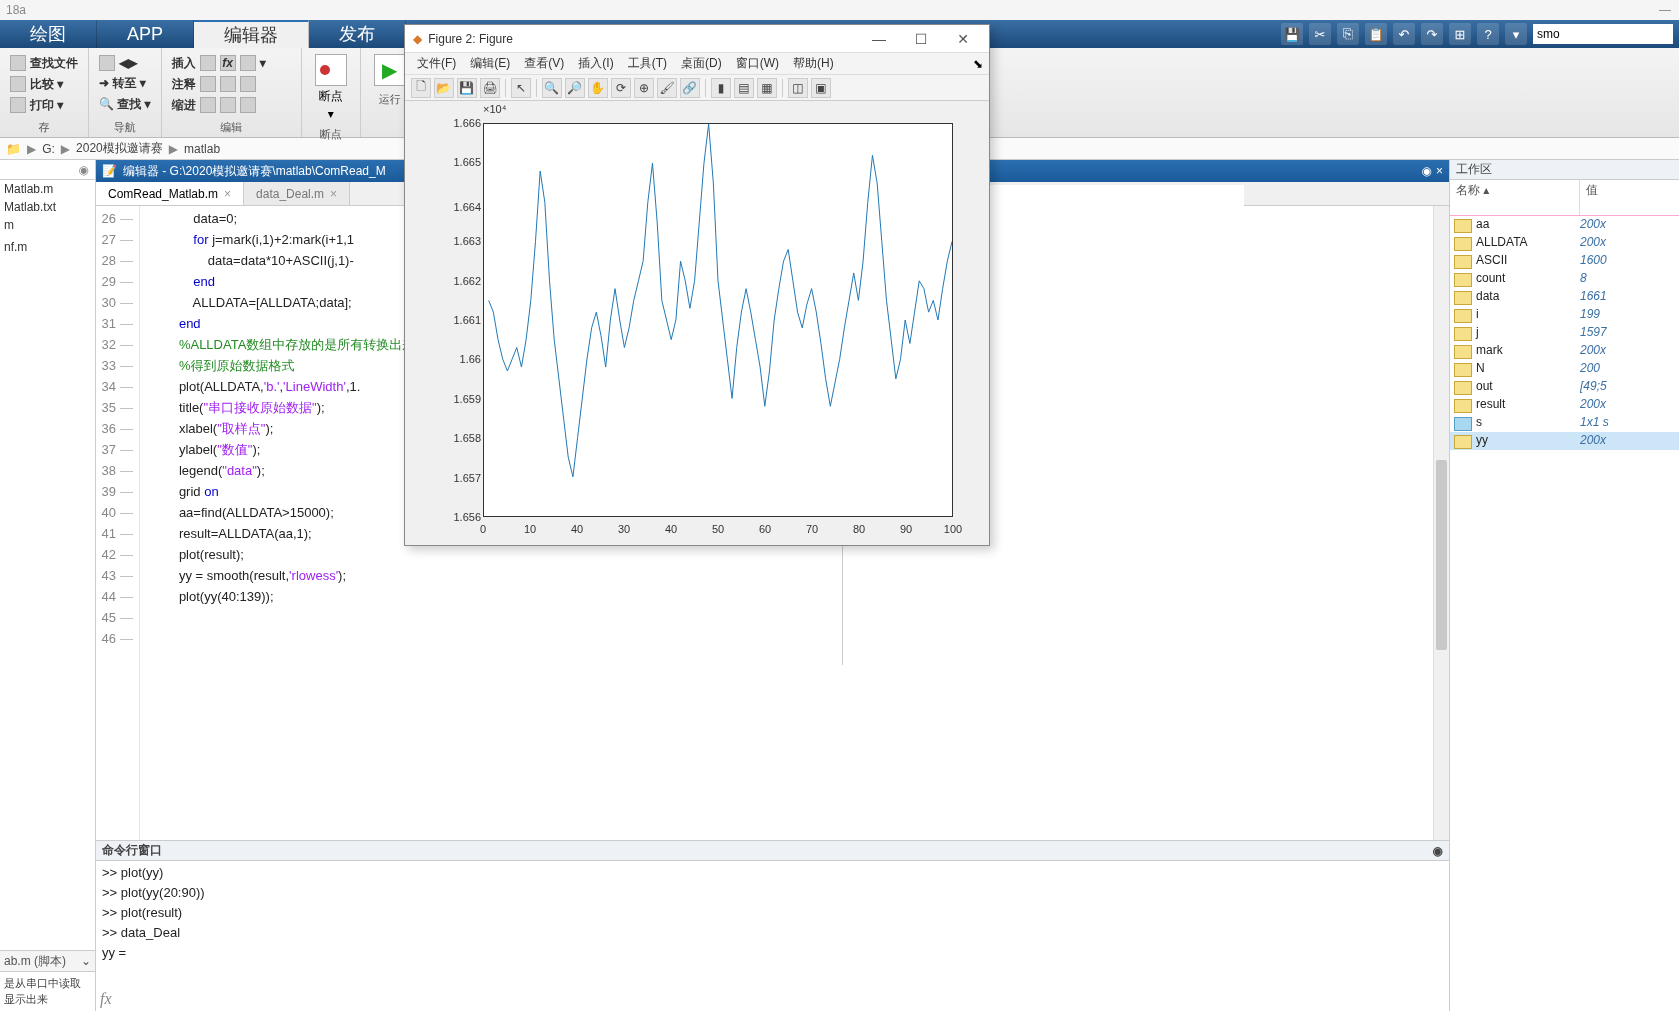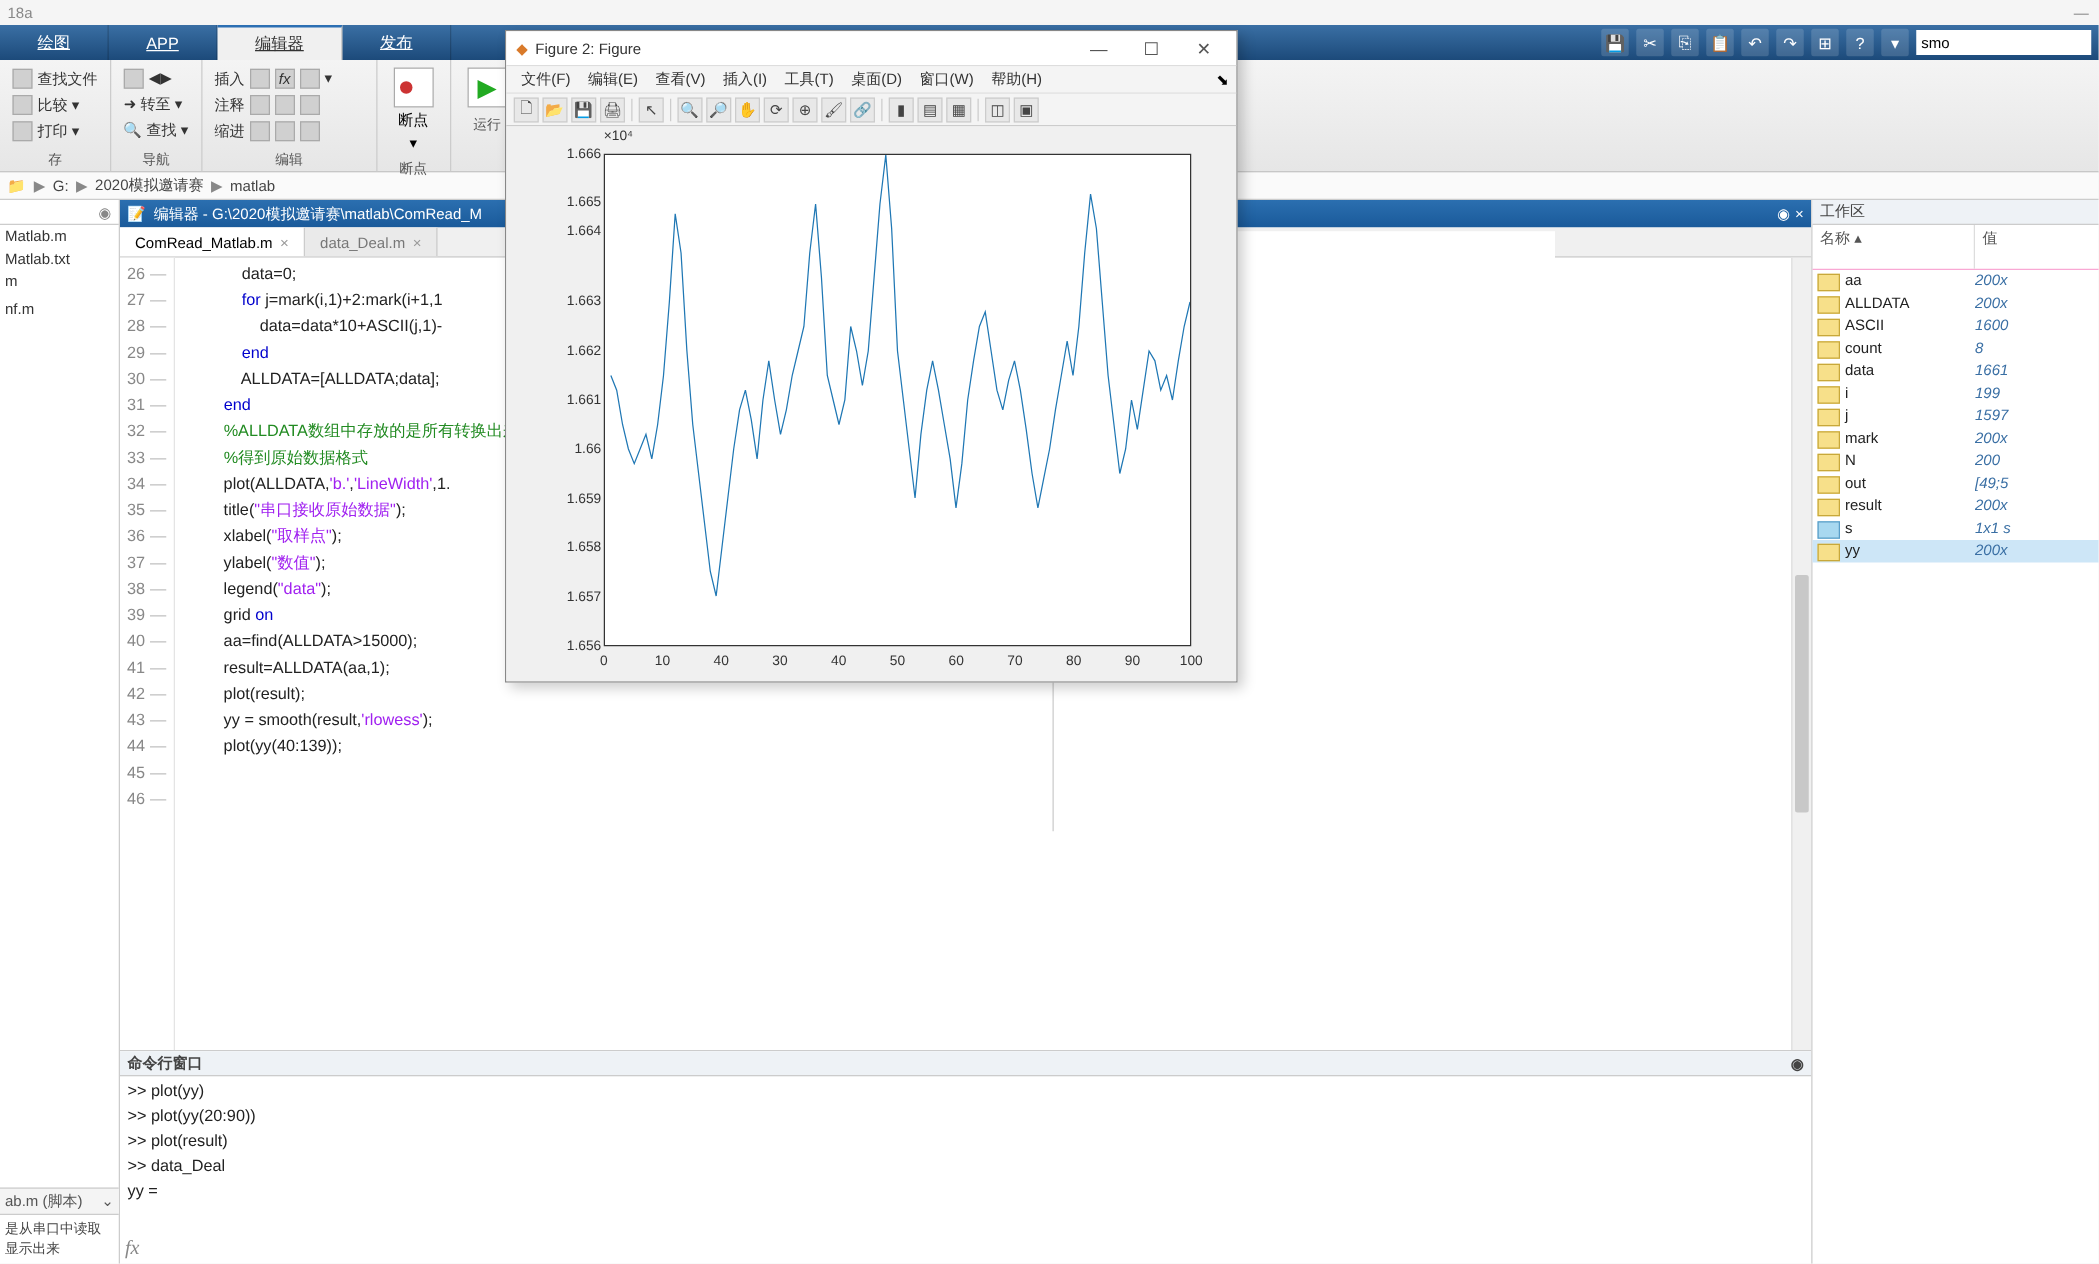--- a/index.html
+++ b/index.html
@@ -4,33 +4,33 @@
 <style>
 * { box-sizing: border-box; margin: 0; padding: 0; font-family: "Microsoft YaHei", Arial, sans-serif; }
 body { width: 1679px; height: 1011px; background: #f0f0f0; overflow: hidden; font-size: 12px; position: relative; }
 
 
 .title-bar { height: 20px; background: #f5f5f5; color: #888; padding-left: 6px; display: flex; align-items: center; justify-content: space-between; }
 .title-bar .right { display: flex; gap: 16px; padding-right: 8px; color: #888; }
 
 
 .main-tabs { height: 28px; background: linear-gradient(#3a6fa4, #1c4a7a); display: flex; align-items: stretch; position: relative; }
-.main-tabs .tab { padding: 0 30px; display: flex; align-items: center; color: #fff; font-size: 13px; cursor: pointer; border-right: 1px solid rgba(0,0,0,.2); text-decoration: underline; }
+.main-tabs .tab { padding: 0 30px; display: flex; align-items: center; color: #fff; font-size: 18px; cursor: pointer; border-right: 1px solid rgba(0,0,0,.2); }
 .main-tabs .tab.active { background: #f0f0f0; color: #333; border-top: 2px solid #2c6fb3; }
 .main-tabs .spacer { flex: 1; }
 .main-tabs .right-icons { display: flex; align-items: center; gap: 6px; padding-right: 6px; }
 .main-tabs .icon-btn { width: 22px; height: 22px; background: rgba(255,255,255,.15); border-radius: 2px; display: flex; align-items: center; justify-content: center; color: #fff; font-size: 13px; }
 .search-box { width: 140px; height: 20px; background: #fff; border: none; padding: 0 4px; font-size: 12px; }
 
 
 .ribbon { height: 90px; background: linear-gradient(#f4f4f4,#e6e6e6); border-bottom: 1px solid #bbb; display: flex; }
 .ribbon-group { border-right: 1px solid #ccc; padding: 2px 6px; display: flex; flex-direction: column; }
 .ribbon-group .rows { flex: 1; display: flex; flex-direction: column; gap: 2px; justify-content: center; }
 .ribbon-group .label { text-align: center; color: #555; font-size: 11px; padding-top: 2px; }
-.ribbon-btn { display: flex; gap: 4px; padding: 1px 4px; color: #333; font-size: 12px; cursor: pointer; white-space: nowrap; }
+.ribbon-btn { display: flex; align-items: center; gap: 4px; padding: 1px 4px; color: #333; font-size: 12px; cursor: pointer; white-space: nowrap; font-weight: bold; }
 .ribbon-btn .sq { width: 16px; height: 16px; background: #d0d0d0; border: 1px solid #aaa; display: inline-block; }
 .ribbon-big { width: 46px; display: flex; flex-direction: column; align-items: center; gap: 2px; padding: 4px; }
 .ribbon-big .big-ico { width: 32px; height: 32px; background: #d0d0d0; border: 1px solid #aaa; }
 
 
 .breadcrumb { height: 22px; background: #fafafa; border-bottom: 1px solid #ccc; display: flex; align-items: center; padding: 0 6px; gap: 6px; color: #444; }
 .breadcrumb .sep { color: #888; }
 
 
 .body-area { display: flex; height: calc(1011px - 20px - 28px - 90px - 22px); }
@@ -493,21 +493,21 @@
         </svg>
     </div>
   <span class="y-tick" style="top: 416px;">1.656</span>
       <span class="y-tick" style="top: 376.6px;">1.657</span>
       <span class="y-tick" style="top: 337.2px;">1.658</span>
       <span class="y-tick" style="top: 297.8px;">1.659</span>
       <span class="y-tick" style="top: 258.4px;">1.66</span>
       <span class="y-tick" style="top: 219px;">1.661</span>
       <span class="y-tick" style="top: 179.6px;">1.662</span>
       <span class="y-tick" style="top: 140.2px;">1.663</span>
-      <span class="y-tick" style="top: 84px;">1.664</span>
+      <span class="y-tick" style="top: 106px;">1.664</span>
       <span class="y-tick" style="top: 61.4px;">1.665</span>
       <span class="y-tick" style="top: 22px;">1.666</span>
       <span class="x-tick" style="left: 78px;">0</span>
       <span class="x-tick" style="left: 125px;">10</span>
       <span class="x-tick" style="left: 172px;">40</span>
       <span class="x-tick" style="left: 219px;">30</span>
       <span class="x-tick" style="left: 266px;">40</span>
       <span class="x-tick" style="left: 313px;">50</span>
       <span class="x-tick" style="left: 360px;">60</span>
       <span class="x-tick" style="left: 407px;">70</span>

